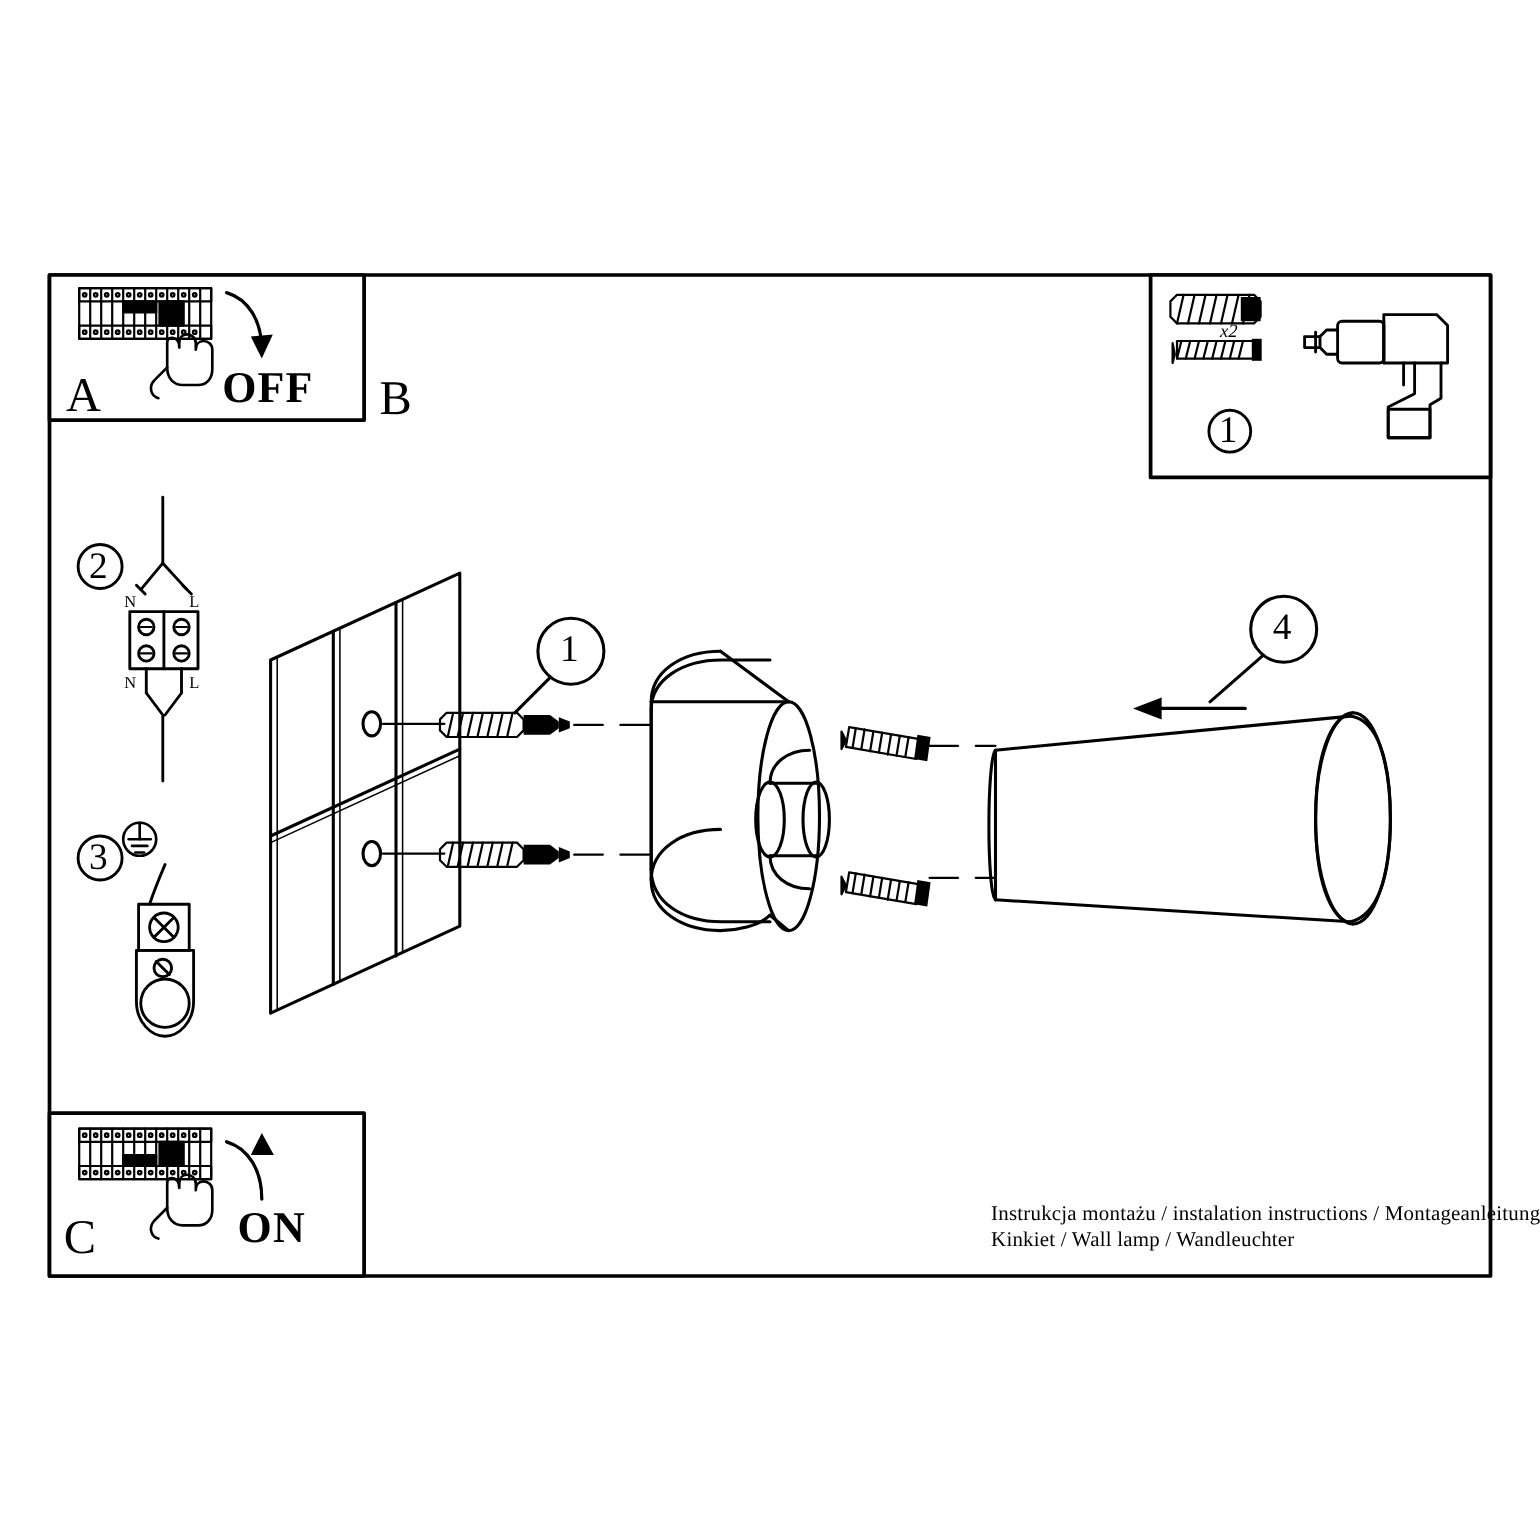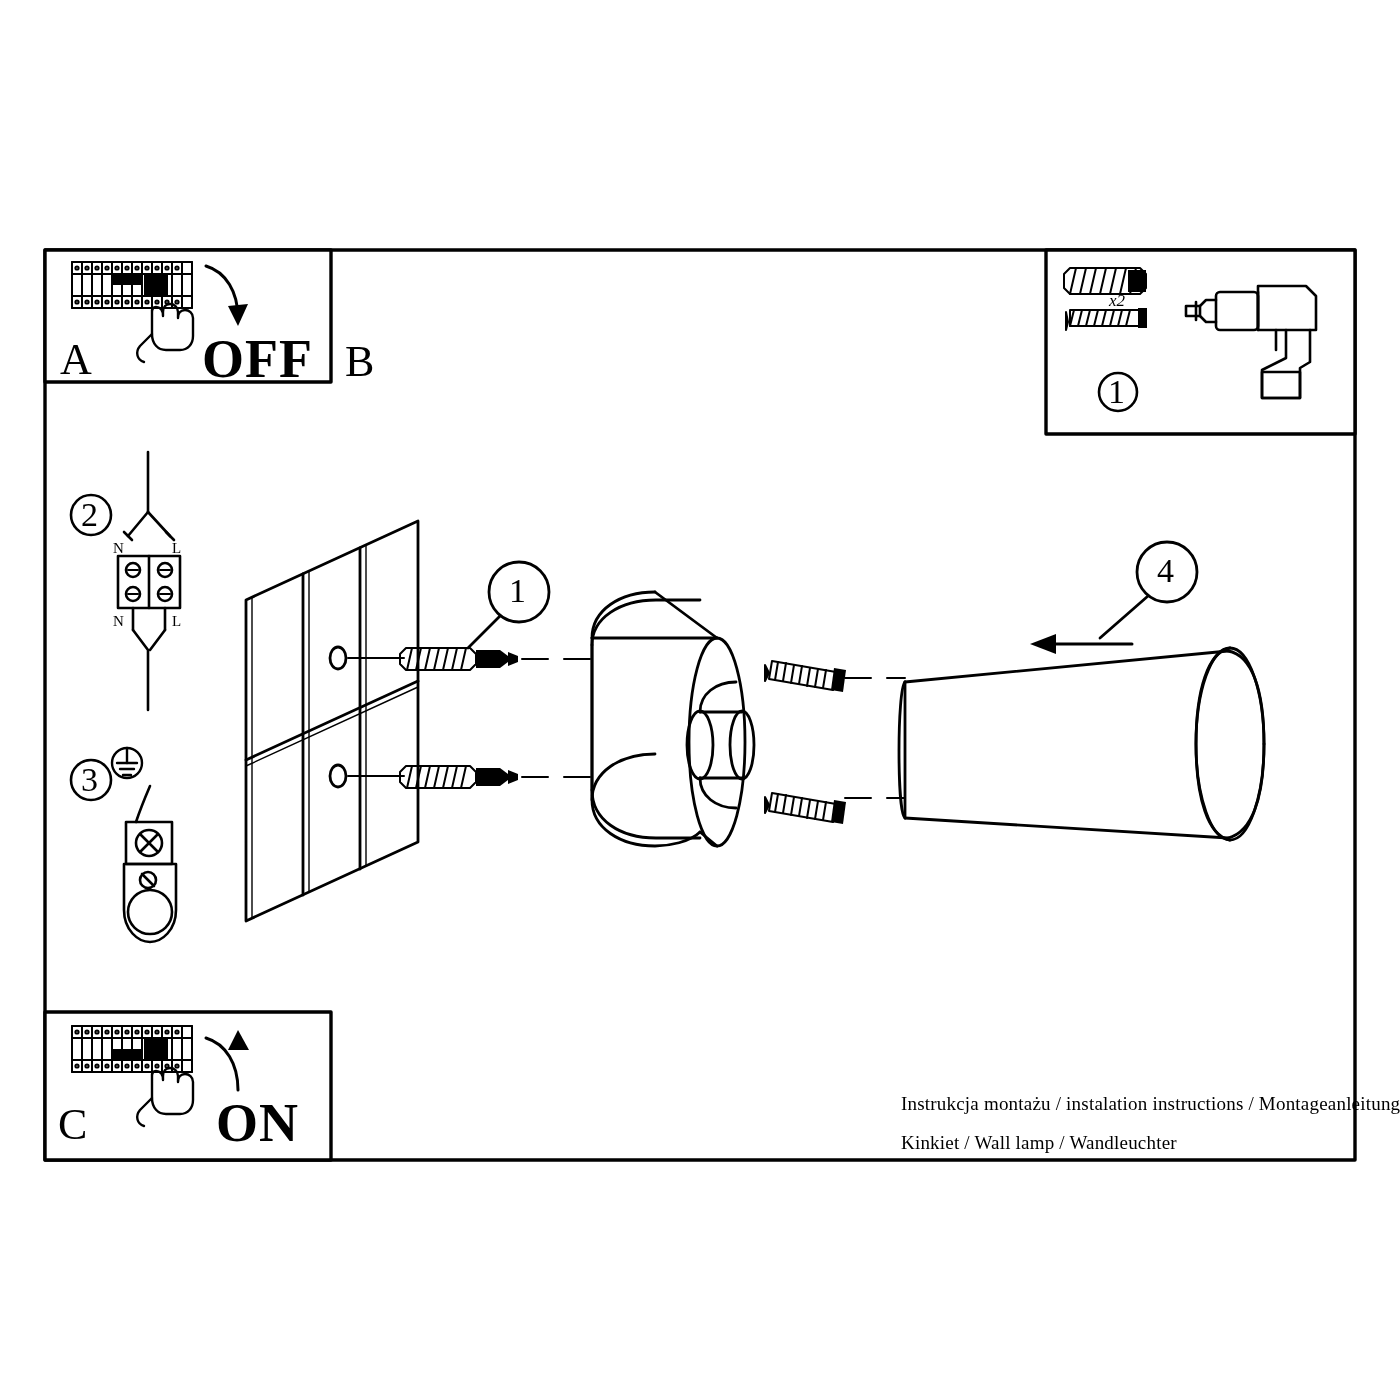--- a/index.html
+++ b/index.html
@@ -29,21 +29,21 @@
     position: absolute;
     white-space: nowrap;
     line-height: 1;
     font-family: Liberation Serif, serif;
   }
   .label-letter {
     font-size: 44px;
     font-weight: 400;
   }
   .label-onoff {
-    font-size: 54px;
+    font-size: 40px;
     font-weight: 700;
     letter-spacing: 1px;
   }
   .num-txt {
     font-size: 34px;
   }
   .small-txt {
     font-size: 17px;
     font-style: italic;
   }
@@ -425,15 +425,15 @@
   <div class="txt num-txt" style="left:509px; top:574px;">1</div>
 
   <div class="txt num-txt" style="left:1157px; top:554px;">4</div>
 
   <div class="txt tiny-txt" style="left:113px; top:541px;">N</div>
   <div class="txt tiny-txt" style="left:172px; top:541px;">L</div>
   <div class="txt tiny-txt" style="left:113px; top:614px;">N</div>
   <div class="txt tiny-txt" style="left:172px; top:614px;">L</div>
 
   <div class="txt footer-txt" style="left:901px; top:1094px;">Instrukcja montażu / instalation instructions / Montageanleitung</div>
-  <div class="txt footer-txt" style="left:901px; top:1118px;margin-top:15px;">Kinkiet / Wall lamp / Wandleuchter</div>
+  <div class="txt footer-txt" style="left:901px; top:1118px;">Kinkiet / Wall lamp / Wandleuchter</div>
 
 </div>
 
 </body></html>

